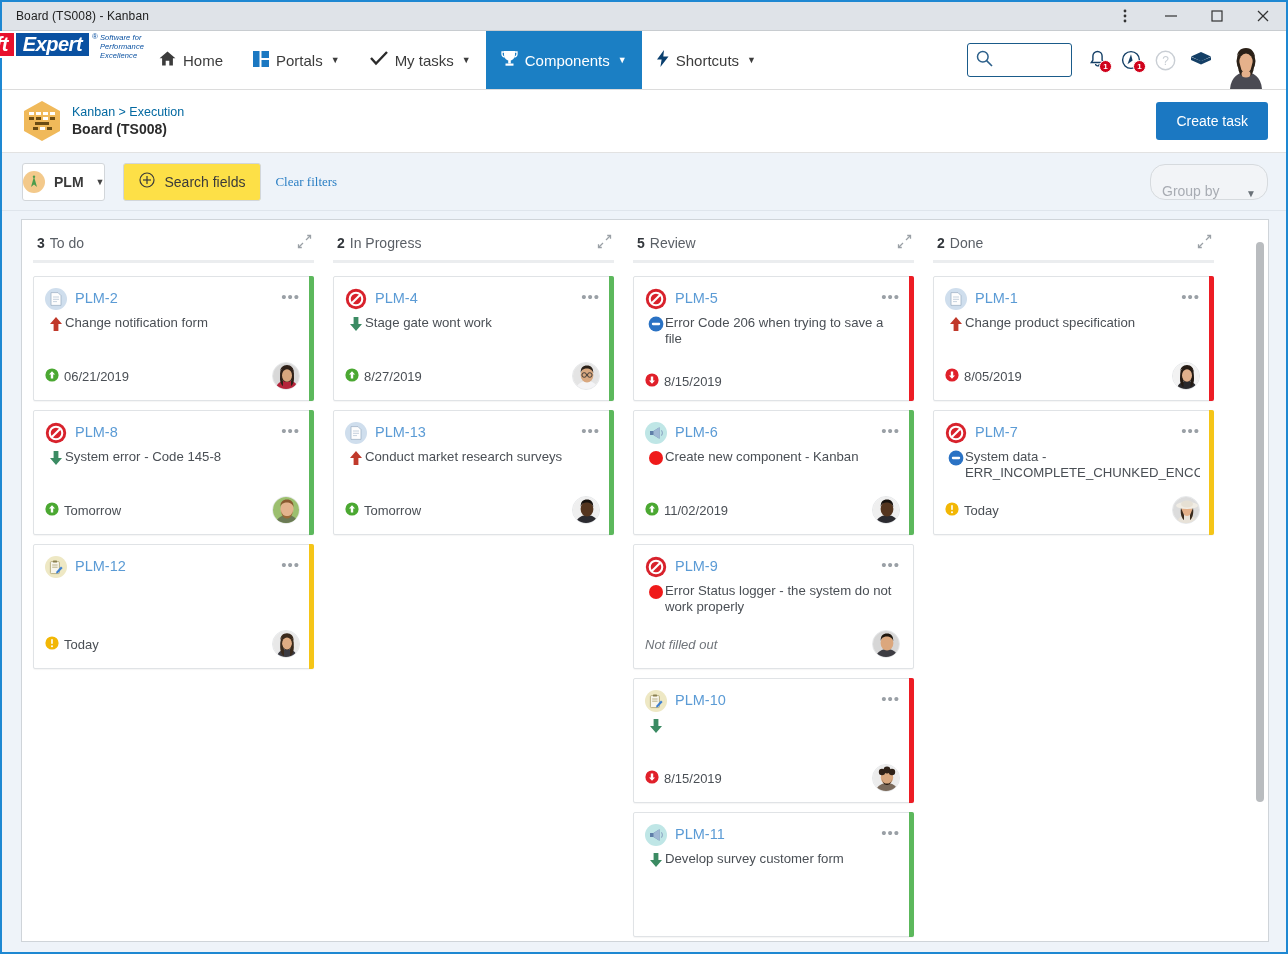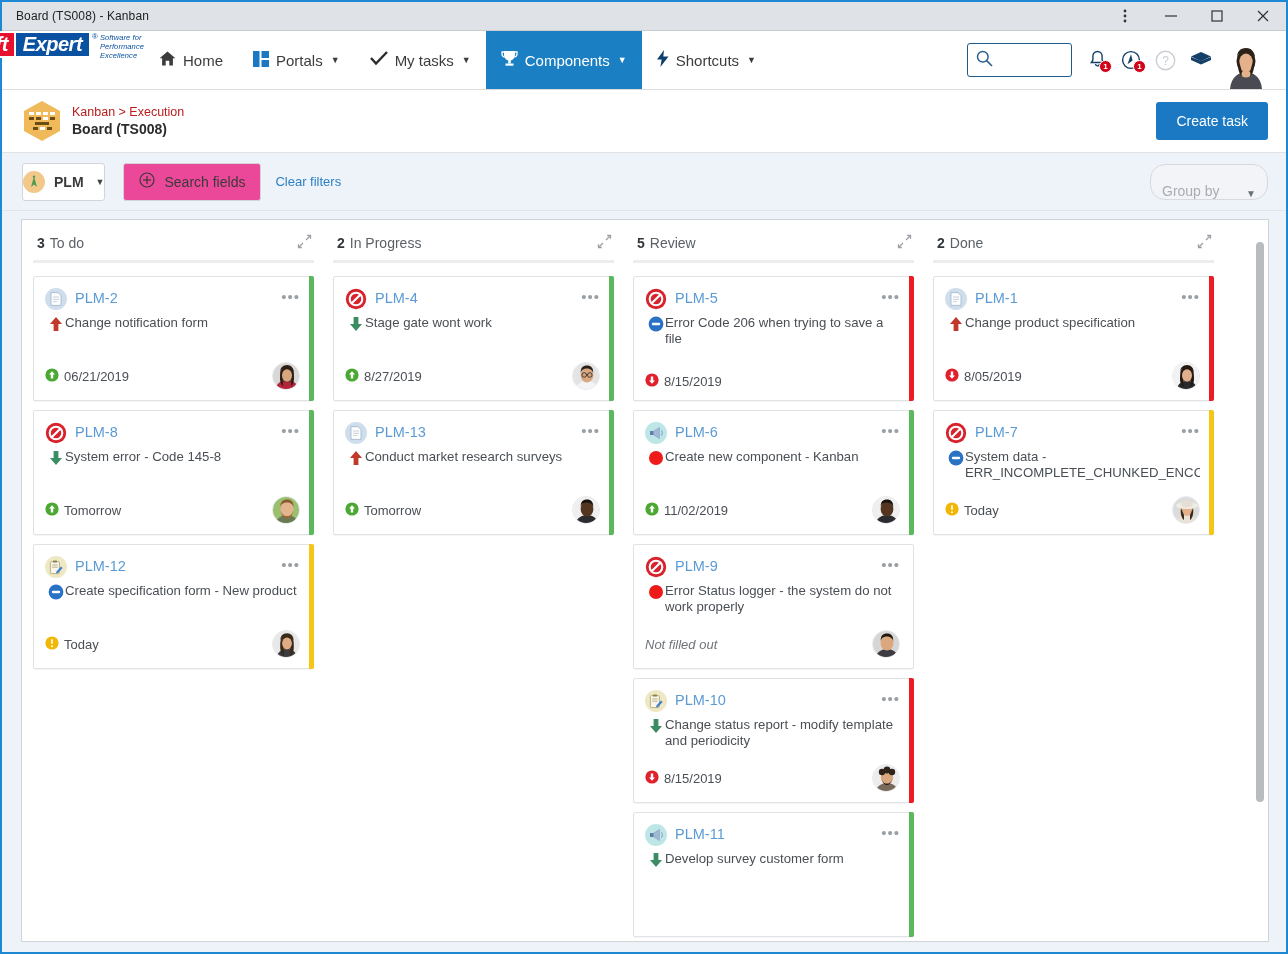--- a/index.html
+++ b/index.html
@@ -111,21 +111,21 @@
     width: 36px; height: 40px; background: #f0b95a;
     clip-path: polygon(50% 0%, 100% 25%, 100% 75%, 50% 100%, 0% 75%, 0% 25%);
     display: flex; flex-direction: column;
     align-items: center; justify-content: center; gap: 2px;
   }
   .hex-row { display: flex; gap: 2px; }
   .hex-dot { width: 5px; height: 3px; background: #fff; }
   .hex-dot.dark { background: #6b4c14; }
   .hex-bar { width: 14px; height: 3px; background: #6b4c14; }
   .header-texts { margin-left: 12px; }
-  .breadcrumb { font-size: 12.5px; color: #b91c1c; }
+  .breadcrumb { font-size: 12.5px; color: #0369a1; }
   .page-title { font-size: 14px; font-weight: bold; color: #2b2b2b; margin-top: 2px; }
   .header-spacer { flex: 1; }
   .create-btn {
     background: #1b78c2; color: #fff; border: none;
     font-size: 14px; padding: 11px 20px; border-radius: 3px;
     font-family: "Liberation Sans", sans-serif; cursor: pointer;
   }
 
   
   .filterbar {
@@ -138,26 +138,26 @@
     background: #fff; border: 1px solid #d2d6da; border-radius: 3px;
     height: 38px; padding: 0 0; font-size: 14px;
     font-weight: bold; color: #3a3a3a;
   }
   .plm-circle {
     width: 22px; height: 22px; border-radius: 50%;
     background: #f3c98b; display: flex; align-items: center; justify-content: center;
   }
   .searchfields-btn {
     display: flex; align-items: center; gap: 9px;
-    background: #ec4899; border: 1px solid #d2d6da; border-radius: 3px;
+    background: #fde047; border: 1px solid #d2d6da; border-radius: 3px;
     height: 38px; padding: 0 15px; font-size: 14px; color: #3a3a3a;
     margin-left: 18px;
   }
   .clear-filters {
-    font-size: 13px; color: #2b7fc4; margin-left: 14px; cursor: pointer;
+    font-size: 13px; color: #2b7fc4; margin-left: 14px; cursor: pointer; font-family: Liberation Serif, serif;
   }
   .groupby {
     margin-left: auto; width: 118px; height: 36px;
     background: #f2f4f7; border: 1px solid #d6dade; border-radius: 15px;
     display: flex; align-items: flex-end; padding: 0 11px;
     font-size: 14px; color: #a8acb3;
   }
   .groupby .caret { margin-left: auto; color: #6a7178; font-size: 10px; }
 
   
@@ -564,29 +564,20 @@
                         <rect x="4" y="0.4" width="4" height="2.2" rx="0.6" fill="#8a8050"></rect>
                         <line x1="3.2" y1="5" x2="8.6" y2="5" stroke="#a9a06e" stroke-width="0.8"></line>
                         <line x1="3.2" y1="7.2" x2="8.6" y2="7.2" stroke="#a9a06e" stroke-width="0.8"></line>
                         <path d="M7.5 11.5 L12 6.6 L13.6 8.1 L9 13 L7 13.6 Z" fill="#3c7fd0"></path>
                       </svg>
                     </span>
                   </span>
                   <span class="card-id">PLM-12</span>
                   <span class="card-menu">•••</span>
                 </div>
-                <div class="card-title-row">
-                  <span class="prio-icon">
-                    <svg width="16" height="16" viewBox="0 0 16 16">
-                      <circle cx="8" cy="8" r="7.4" fill="#2a72c4"></circle>
-                      <rect x="3.8" y="6.8" width="8.4" height="2.4" rx="1.1" fill="#fff"></rect>
-                    </svg>
-                  </span>
-                  <span class="card-title">Create specification form - New product</span>
-                </div>
                 <div class="card-bottom">
                   <div class="due">
                     <span><svg width="14" height="14" viewBox="0 0 14 14">
                         <circle cx="7" cy="7" r="6.6" fill="#f2b705"></circle>
                         <rect x="6.2" y="3" width="1.6" height="5" rx="0.8" fill="#fff"></rect>
                         <circle cx="7" cy="10.2" r="1" fill="#fff"></circle>
                       </svg></span>
                     <span>Today</span>
                   </div>
                   <div class="card-avatar">
@@ -843,21 +834,20 @@
                   </span>
                   <span class="card-id">PLM-10</span>
                   <span class="card-menu">•••</span>
                 </div>
                 <div class="card-title-row">
                   <span class="prio-icon">
                     <svg width="14" height="16" viewBox="0 0 14 16">
                       <path d="M7 15 L13 8 L9.4 8 L9.4 1 L4.6 1 L4.6 8 L1 8 Z" fill="#3b8b63"></path>
                     </svg>
                   </span>
-                  <span class="card-title">Change status report - modify template and periodicity</span>
                 </div>
                 <div class="card-bottom">
                   <div class="due">
                     <span><svg width="14" height="14" viewBox="0 0 14 14">
                         <circle cx="7" cy="7" r="6.6" fill="#e0202a"></circle>
                         <path d="M7 10.8 L10 7.4 L8.2 7.4 L8.2 3.6 L5.8 3.6 L5.8 7.4 L4 7.4 Z" fill="#fff"></path>
                       </svg></span>
                     <span>8/15/2019</span>
                   </div>
                   <div class="card-avatar">

